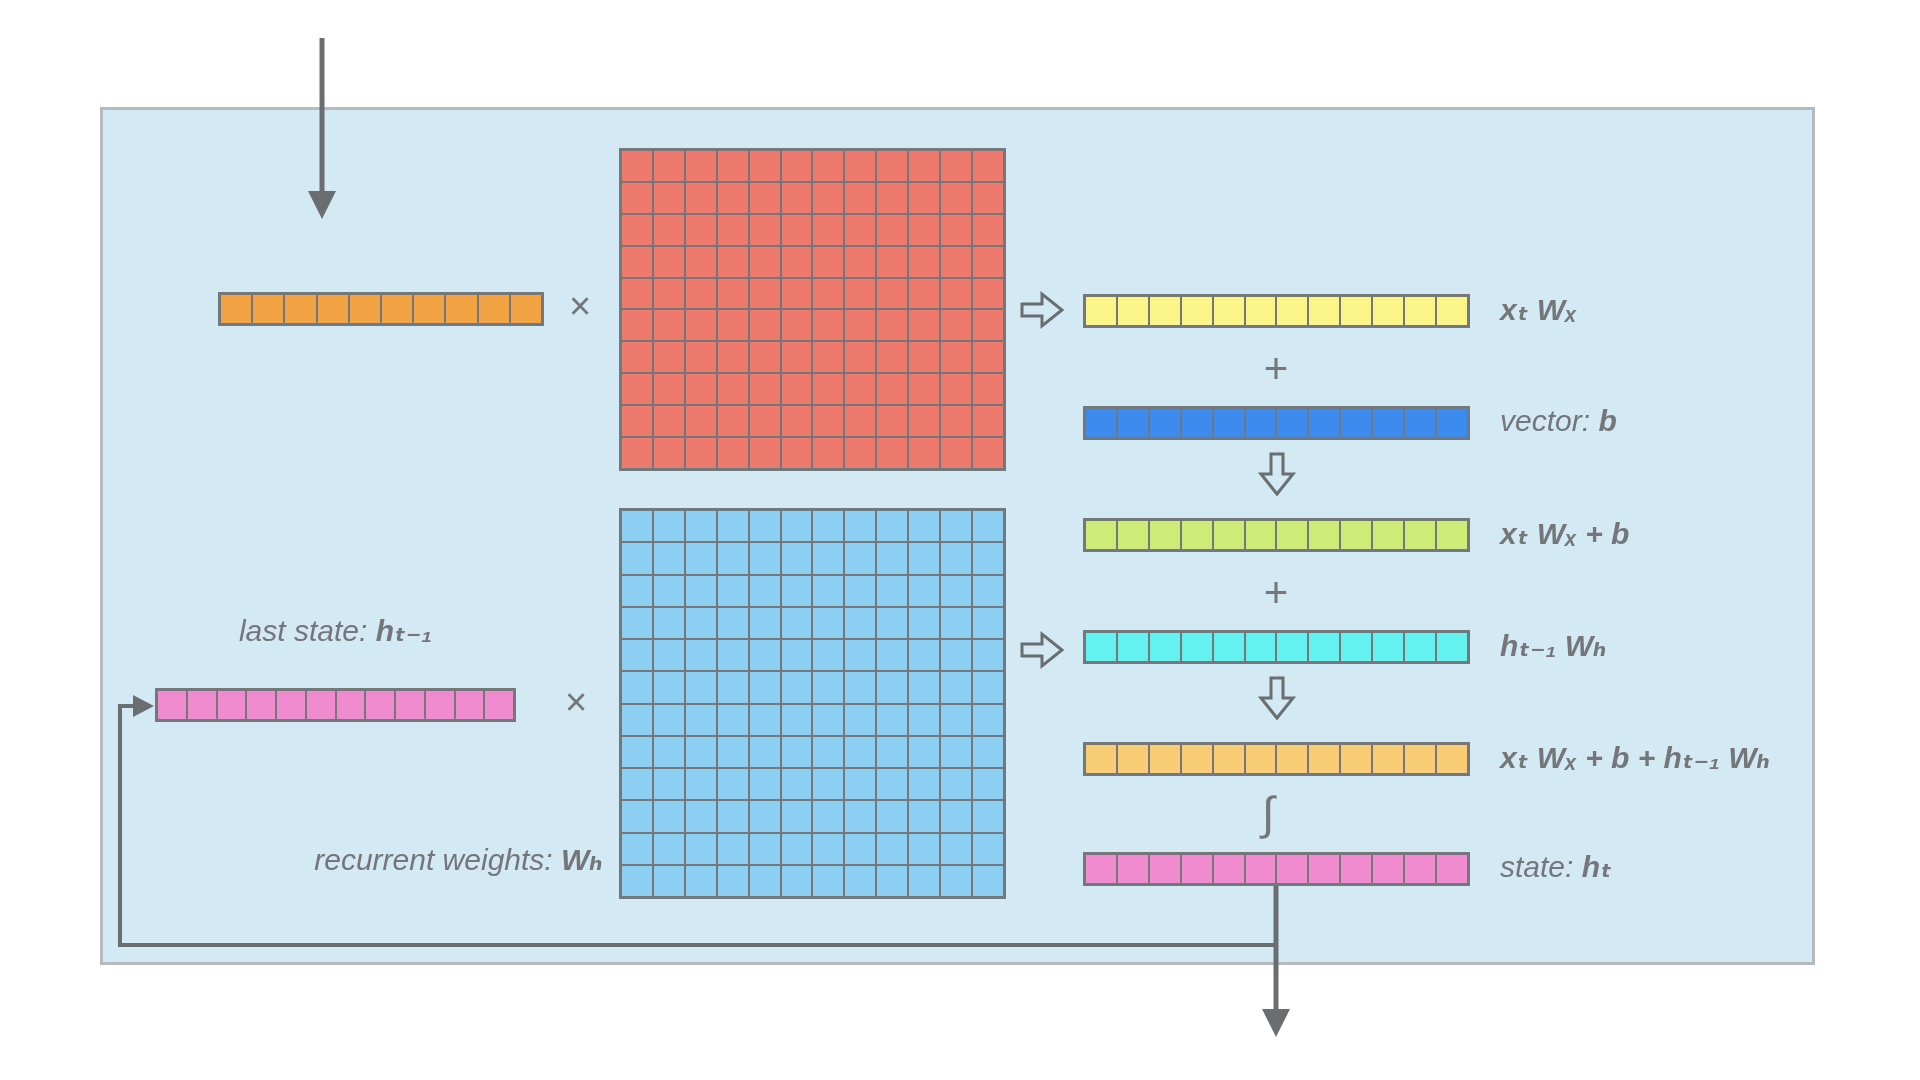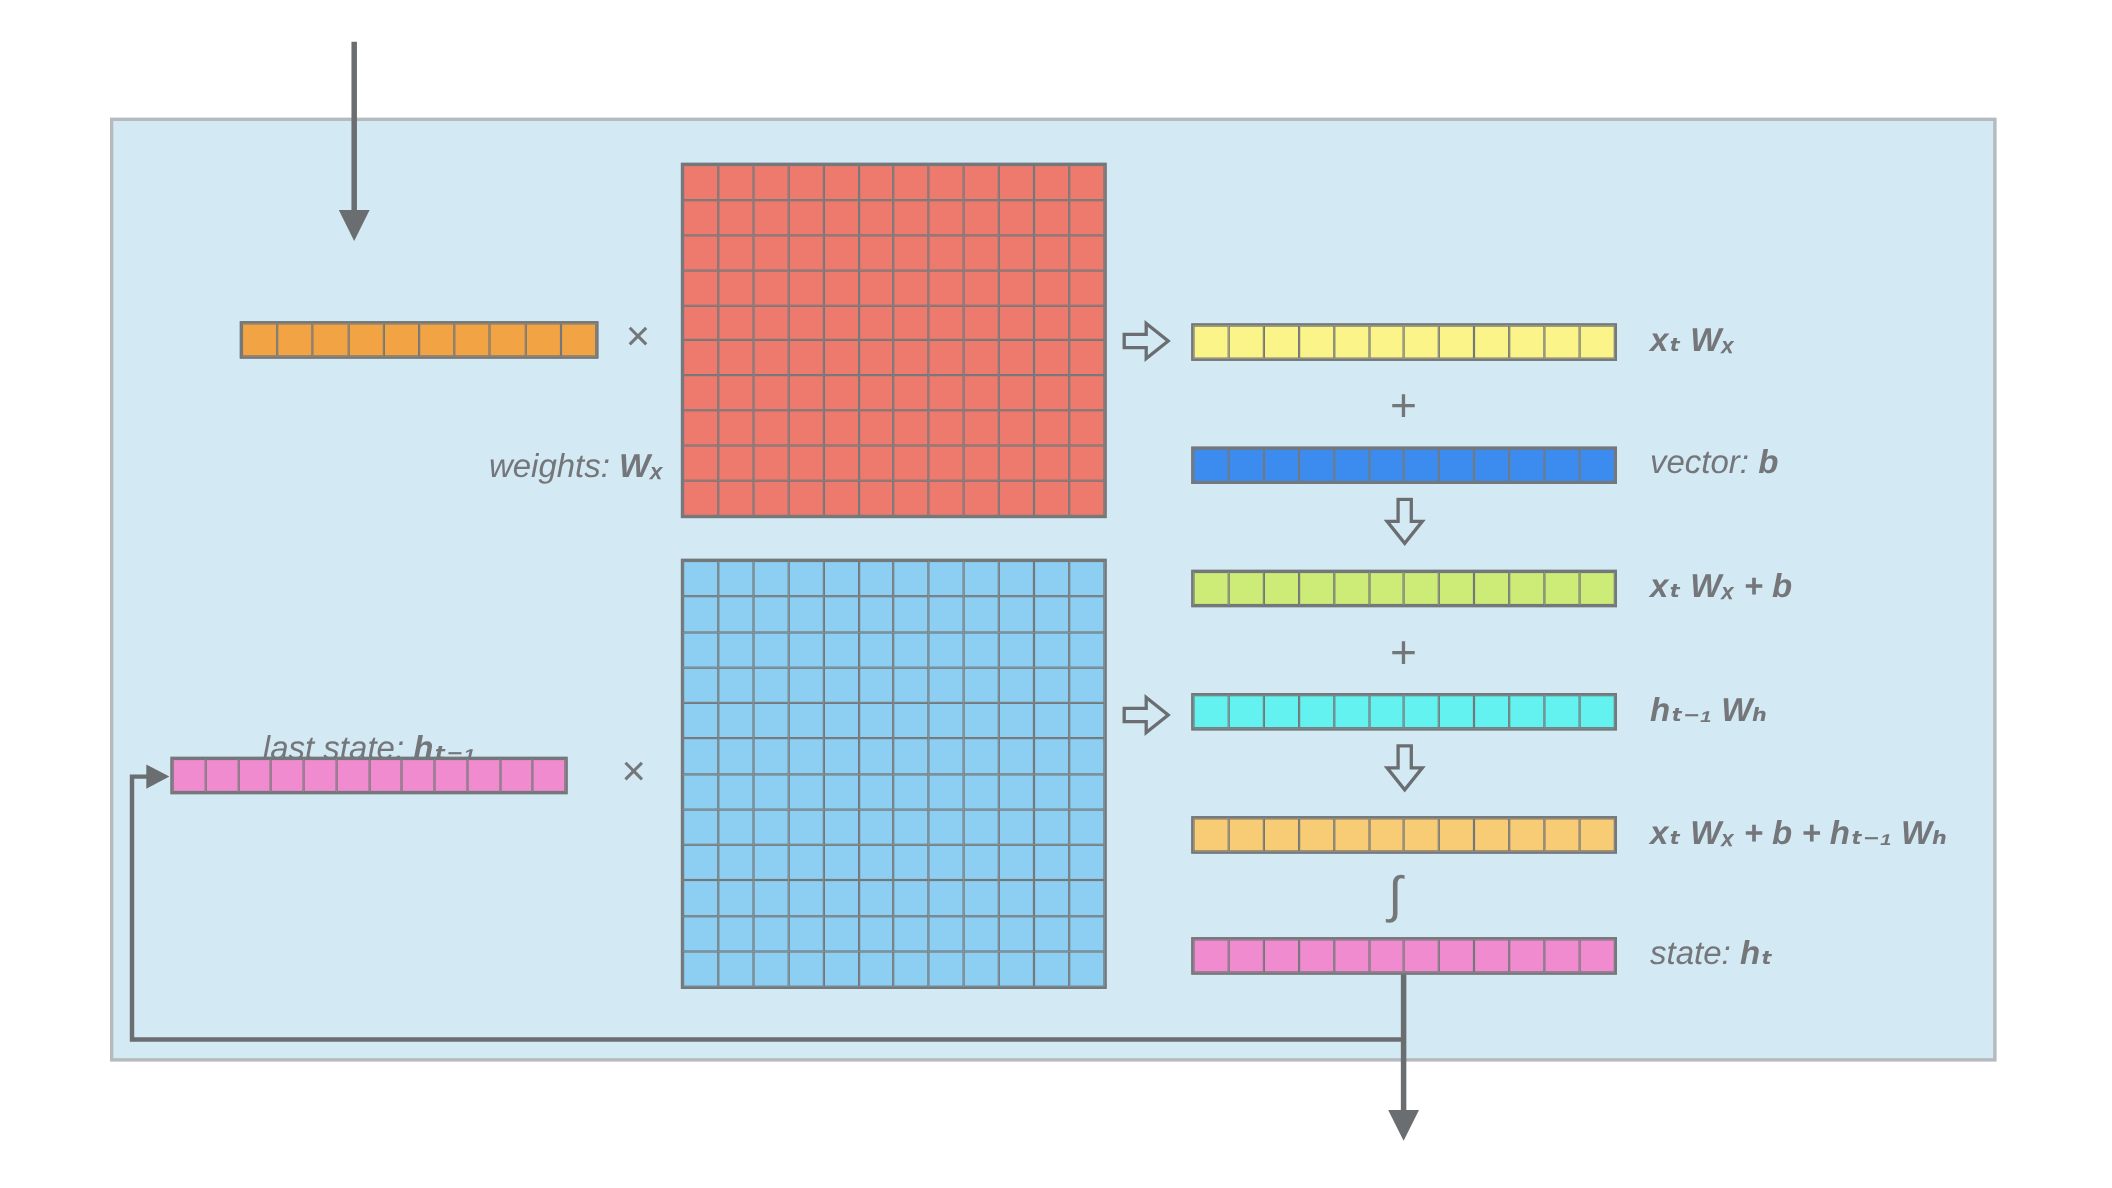--- a/index.html
+++ b/index.html
@@ -166,23 +166,22 @@
       <div class="cell" style="background: rgb(238, 122, 110);"></div>
       <div class="cell" style="background: rgb(238, 122, 110);"></div>
       <div class="cell" style="background: rgb(238, 122, 110);"></div>
       <div class="cell" style="background: rgb(238, 122, 110);"></div>
       <div class="cell" style="background: rgb(238, 122, 110);"></div>
       <div class="cell" style="background: rgb(238, 122, 110);"></div>
       <div class="cell" style="background: rgb(238, 122, 110);"></div>
       <div class="cell" style="background: rgb(238, 122, 110);"></div>
     </div>
 
-  <div class="lbl" style="left:303px;top:408px;width:300px;text-align:right;"><span>weights: </span><b>Wₓ</b></div>
-
-  <div class="lbl" style="left:155px;top:664px;width:361px;text-align:center;"><span>last state: </span><b>hₜ₋₁</b></div>
+
+  <div class="lbl" style="left:155px;top:614px;width:361px;text-align:center;"><span>last state: </span><b>hₜ₋₁</b></div>
 
   <div class="grid" style="left: 155px; top: 688px; width: 361px; height: 34px; --cols: 12;">
       <div class="cell" style="background: rgb(241, 139, 208);"></div>
       <div class="cell" style="background: rgb(241, 139, 208);"></div>
       <div class="cell" style="background: rgb(241, 139, 208);"></div>
       <div class="cell" style="background: rgb(241, 139, 208);"></div>
       <div class="cell" style="background: rgb(241, 139, 208);"></div>
       <div class="cell" style="background: rgb(241, 139, 208);"></div>
       <div class="cell" style="background: rgb(241, 139, 208);"></div>
       <div class="cell" style="background: rgb(241, 139, 208);"></div>
@@ -334,20 +333,21 @@
       <div class="cell" style="background: rgb(140, 207, 242);"></div>
       <div class="cell" style="background: rgb(140, 207, 242);"></div>
       <div class="cell" style="background: rgb(140, 207, 242);"></div>
       <div class="cell" style="background: rgb(140, 207, 242);"></div>
       <div class="cell" style="background: rgb(140, 207, 242);"></div>
       <div class="cell" style="background: rgb(140, 207, 242);"></div>
       <div class="cell" style="background: rgb(140, 207, 242);"></div>
       <div class="cell" style="background: rgb(140, 207, 242);"></div>
     </div>
 
+  <div class="lbl" style="left:250px;top:843px;width:353px;text-align:right;"><span>recurrent weights: </span><b>Wₕ</b></div>
 
   <svg class="harrow" style="left:1020px;top:290px;" width="46" height="40" viewBox="0 0 46 40">
     <path d="M2,14 h20 v-10 l20,16 -20,16 v-10 h-20 z" fill="#d3e9f4" stroke="#6b6e70" stroke-width="3"></path>
   </svg>
   <svg class="harrow" style="left:1020px;top:630px;" width="46" height="40" viewBox="0 0 46 40">
     <path d="M2,14 h20 v-10 l20,16 -20,16 v-10 h-20 z" fill="#d3e9f4" stroke="#6b6e70" stroke-width="3"></path>
   </svg>
 
   <div class="grid" style="left: 1083px; top: 294px; width: 387px; height: 34px; --cols: 12;">
       <div class="cell" style="background: rgb(250, 244, 137);"></div>

